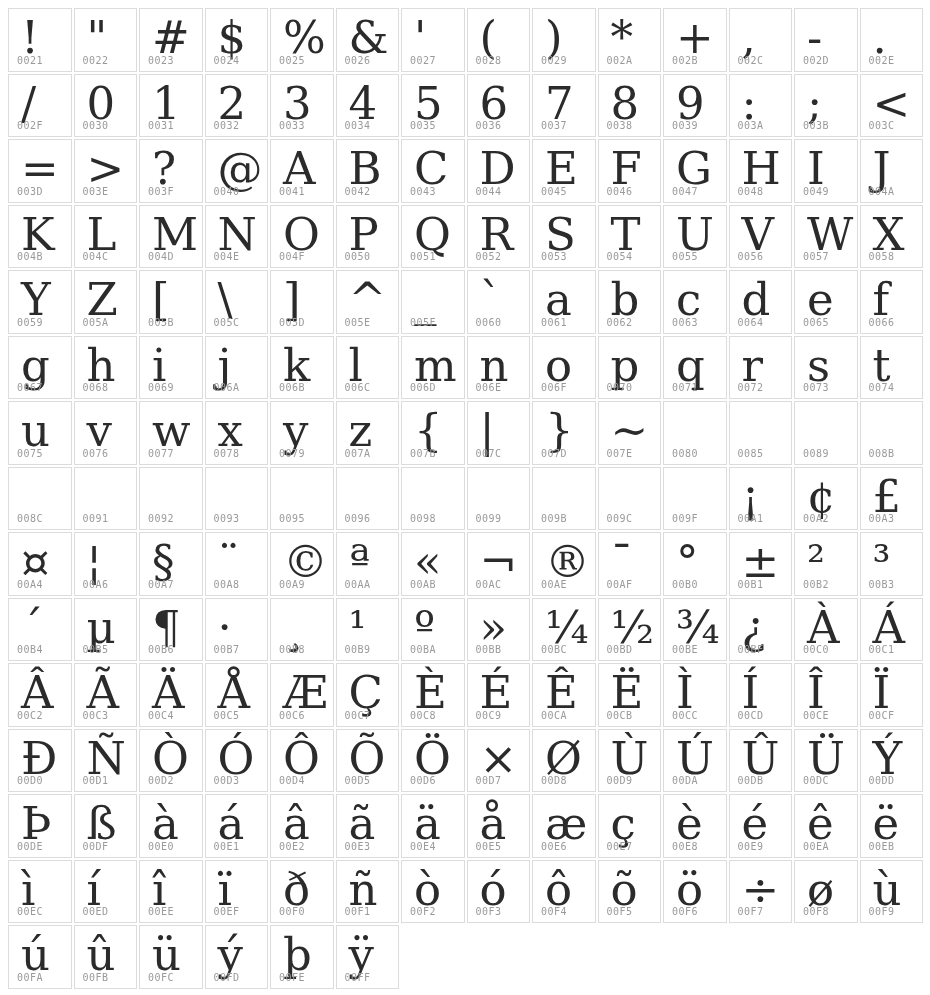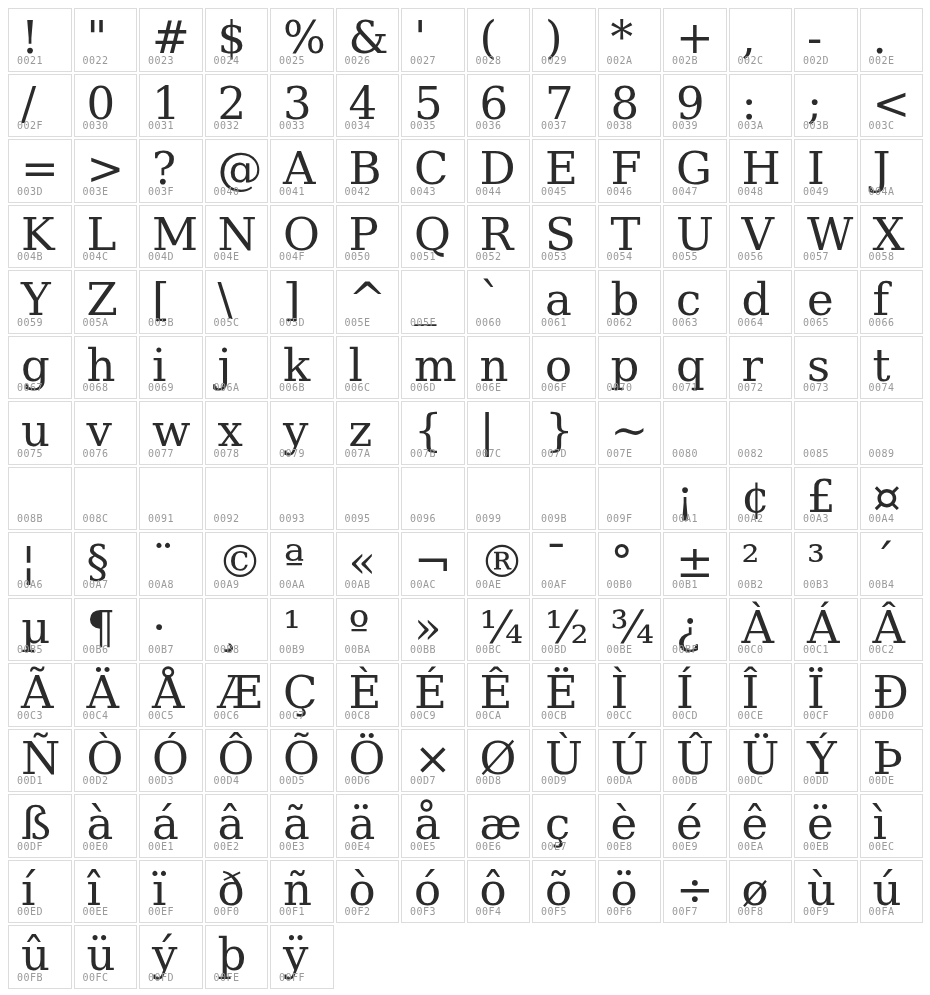--- a/index.html
+++ b/index.html
@@ -439,24 +439,20 @@
       <div class="cell">
         <span class="glyph">~</span>
         <span class="code">007E</span>
       </div>
       <div class="cell">
         <span class="glyph"></span>
         <span class="code">0080</span>
       </div>
       <div class="cell">
         <span class="glyph"></span>
-        <span class="code">0082</span>
-      </div>
-      <div class="cell">
-        <span class="glyph"></span>
         <span class="code">0085</span>
       </div>
       <div class="cell">
         <span class="glyph"></span>
         <span class="code">0089</span>
       </div>
       <div class="cell">
         <span class="glyph"></span>
         <span class="code">008B</span>
       </div>
@@ -479,25 +475,33 @@
       <div class="cell">
         <span class="glyph"></span>
         <span class="code">0095</span>
       </div>
       <div class="cell">
         <span class="glyph"></span>
         <span class="code">0096</span>
       </div>
       <div class="cell">
         <span class="glyph"></span>
+        <span class="code">0098</span>
+      </div>
+      <div class="cell">
+        <span class="glyph"></span>
         <span class="code">0099</span>
       </div>
       <div class="cell">
         <span class="glyph"></span>
         <span class="code">009B</span>
+      </div>
+      <div class="cell">
+        <span class="glyph"></span>
+        <span class="code">009C</span>
       </div>
       <div class="cell">
         <span class="glyph"></span>
         <span class="code">009F</span>
       </div>
       <div class="cell">
         <span class="glyph">¡</span>
         <span class="code">00A1</span>
       </div>
       <div class="cell">

